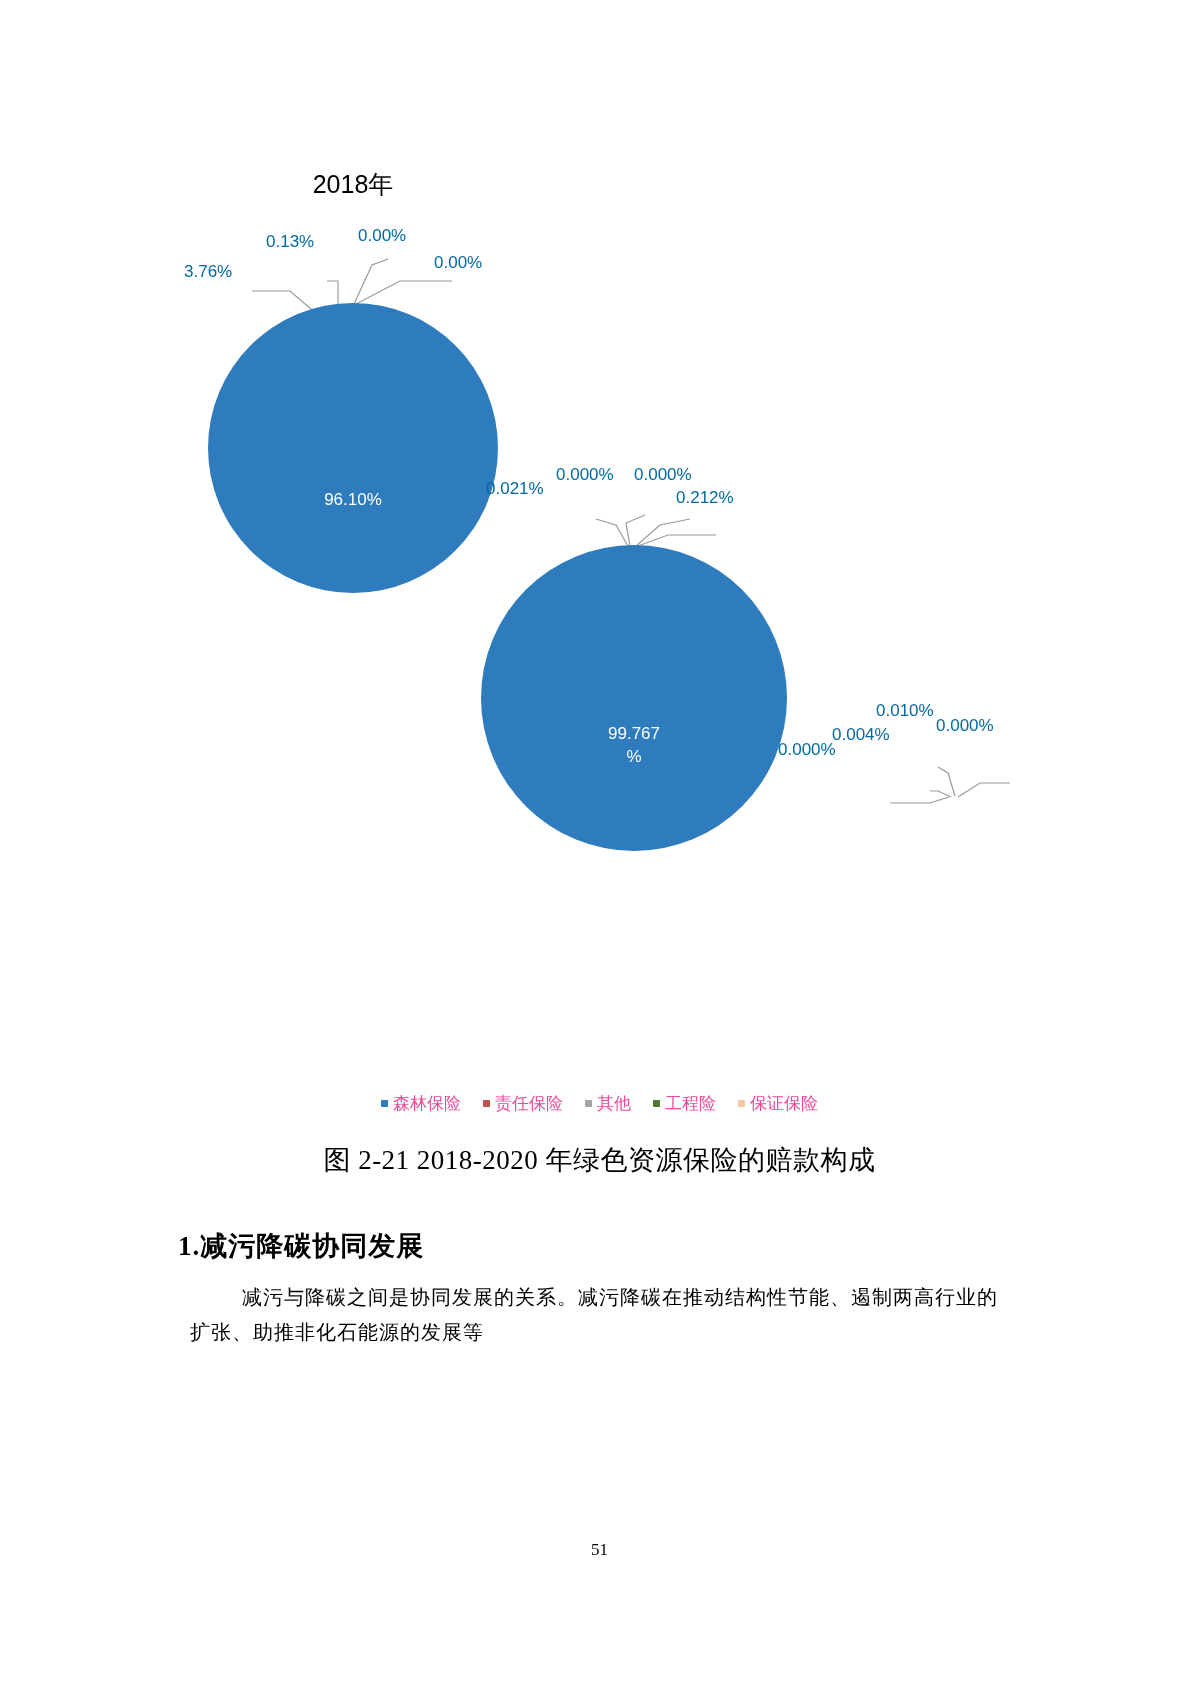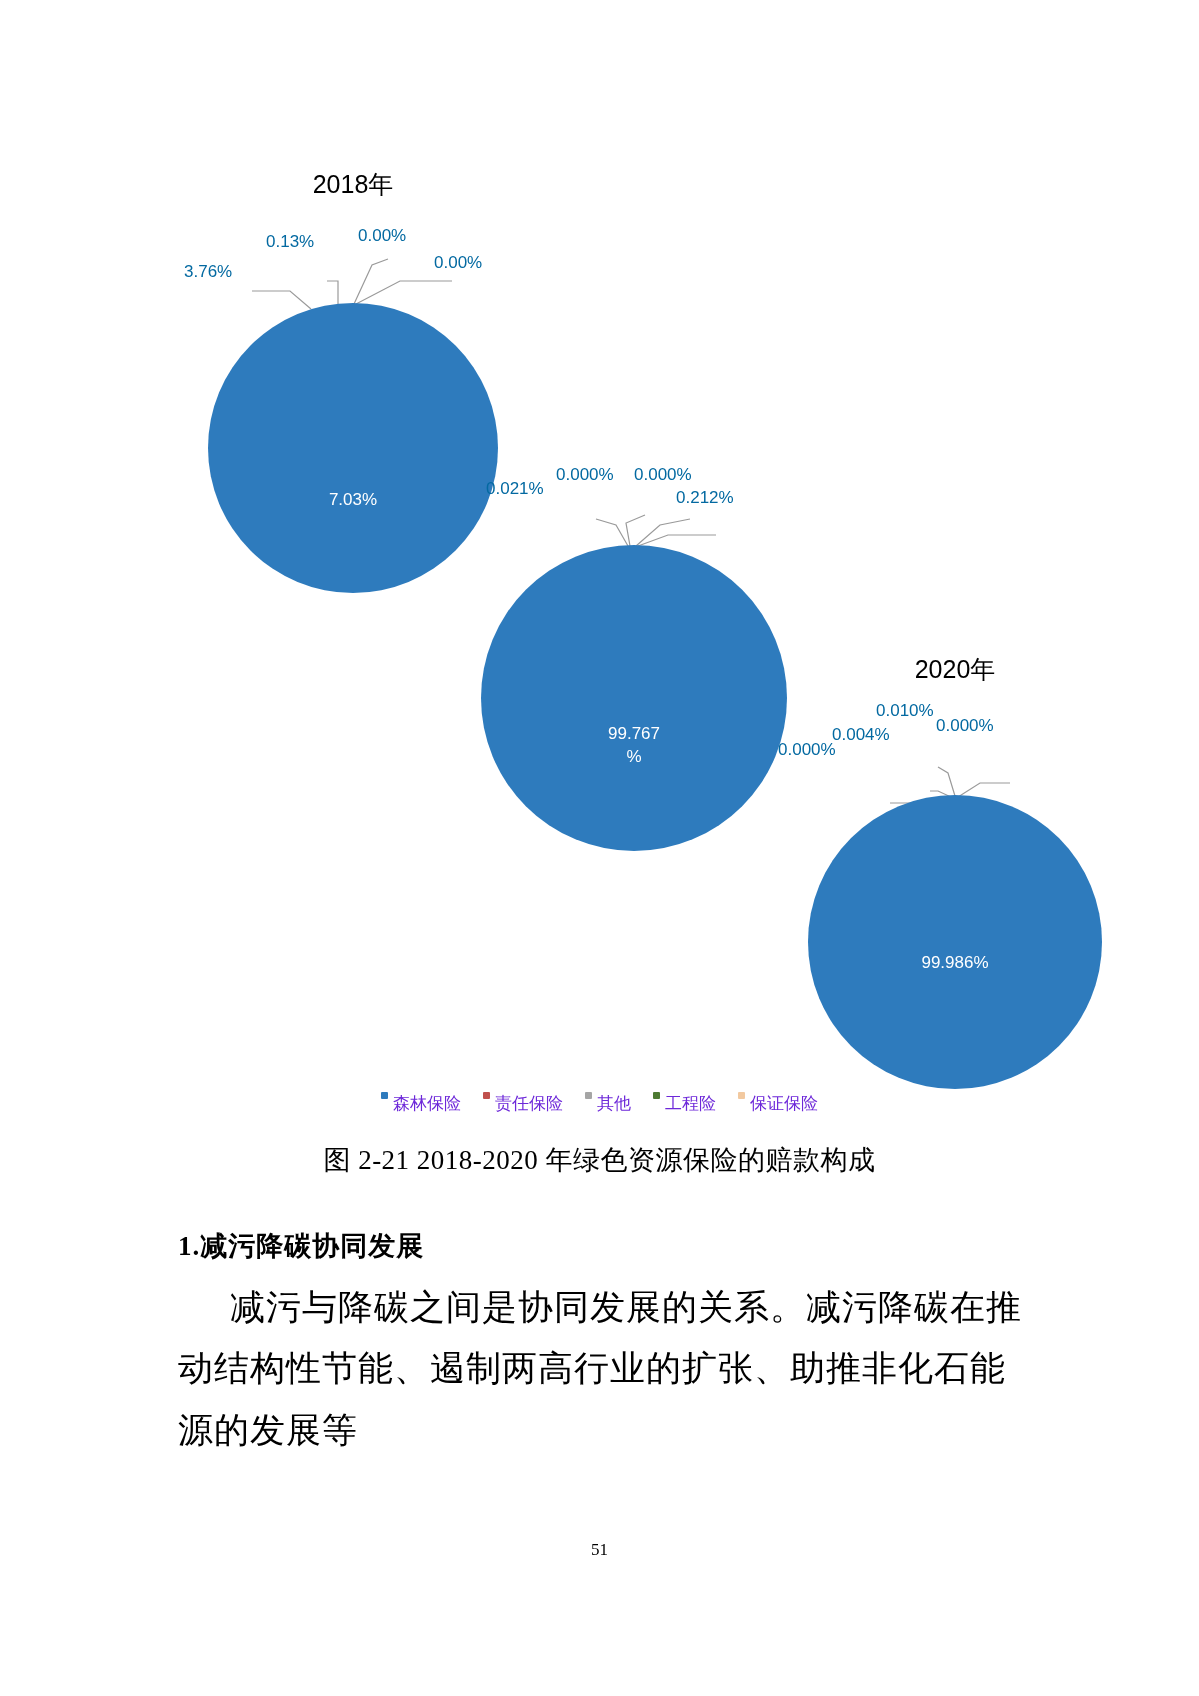--- a/index.html
+++ b/index.html
@@ -83,25 +83,25 @@
     left: 0;
     top: 1092px;
     width: 1199px;
     display: flex;
     justify-content: center;
     align-items: center;
     gap: 22px;
   }
   .legend-item {
     display: flex;
-    align-items: flex-start;
+    align-items: center;
     gap: 5px;
     font-family: "Liberation Sans", sans-serif;
     font-size: 17px;
-    color: #6d28d9;
+    color: #ec4899;
   }
   .legend-swatch {
     width: 7px;
     height: 7px;
     border-radius: 1px;
     display: inline-block;
   }
 
   
   .caption {
@@ -130,24 +130,24 @@
     letter-spacing: 1px;
   }
   .heading-2 {
     font-family: "Liberation Serif", serif;
     font-weight: bold;
     font-size: 27px;
     margin: 0 0 16px 0;
     letter-spacing: 1px;
   }
   .para {
-    font-family: Liberation Mono, monospace;
-    font-size: 35px;
+    font-family: Liberation Sans, sans-serif;
+    font-size: 20px;
     line-height: 1.75;
-    margin: 0;
+    margin: 12px;
     text-indent: 52px;
     letter-spacing: 1px;
   }
   .page-number {
     position: absolute;
     left: 0;
     top: 1540px;
     width: 1199px;
     text-align: center;
     font-family: "Liberation Serif", serif;
@@ -185,44 +185,39 @@
 
       <polyline points="949,784 930,790 890,790" fill="none" stroke="#9a9a9a" stroke-width="1.2"></polyline>
       <polyline points="951,784 938,778 930,778" fill="none" stroke="#9a9a9a" stroke-width="1.2"></polyline>
       <polyline points="955,783 948,760 938,754" fill="none" stroke="#9a9a9a" stroke-width="1.2"></polyline>
       <polyline points="958,784 980,770 1010,770" fill="none" stroke="#9a9a9a" stroke-width="1.2"></polyline>
     </svg>
 
     <div class="pie-group" style="left:208px; top:155px; width:290px; height:300px;">
       <div class="pie-title" style="top:0px;">2018年</div>
       <div class="pie-disc" style="left:0px; top:135px; width:290px; height:290px;"></div>
-      <div class="inner-label" style="left:95px; top:322px; width:100px;">7.03%</div>
+      <div class="inner-label" style="left:95px; top:322px; width:100px;">96.10%</div>
     </div>
     <div class="slice-label" style="left:184px; top:249px;">3.76%</div>
     <div class="slice-label" style="left:266px; top:219px;">0.13%</div>
     <div class="slice-label" style="left:358px; top:213px;">0.00%</div>
     <div class="slice-label" style="left:434px; top:240px;">0.00%</div>
 
     <div class="pie-group" style="left:481px; top:392px; width:306px; height:312px;">
       <div class="pie-disc" style="left:0px; top:140px; width:306px; height:306px;"></div>
       <div class="inner-label two-line" style="left:108px; top:318px;">
         <span>99.767</span><br>
         <span>%</span>
       </div>
     </div>
     <div class="slice-label" style="left:486px; top:466px;">0.021%</div>
     <div class="slice-label" style="left:556px; top:452px;">0.000%</div>
     <div class="slice-label" style="left:634px; top:452px;">0.000%</div>
     <div class="slice-label" style="left:676px; top:475px;">0.212%</div>
 
-    <div class="pie-group" style="left:808px; top:640px; width:294px; height:300px;">
-      <div class="pie-title" style="top:0px;">2020年</div>
-      <div class="pie-disc" style="left:0px; top:142px; width:294px; height:294px;"></div>
-      <div class="inner-label" style="left:95px; top:300px; width:104px;">99.986%</div>
-    </div>
     <div class="slice-label" style="left:778px; top:727px;">0.000%</div>
     <div class="slice-label" style="left:832px; top:712px;">0.004%</div>
     <div class="slice-label" style="left:876px; top:688px;">0.010%</div>
     <div class="slice-label" style="left:936px; top:703px;">0.000%</div>
   </div>
 
   <div class="legend">
     <div class="legend-item">
       <span class="legend-swatch" style="background:#2E7BBD;"></span>
       <span>森林保险</span>

